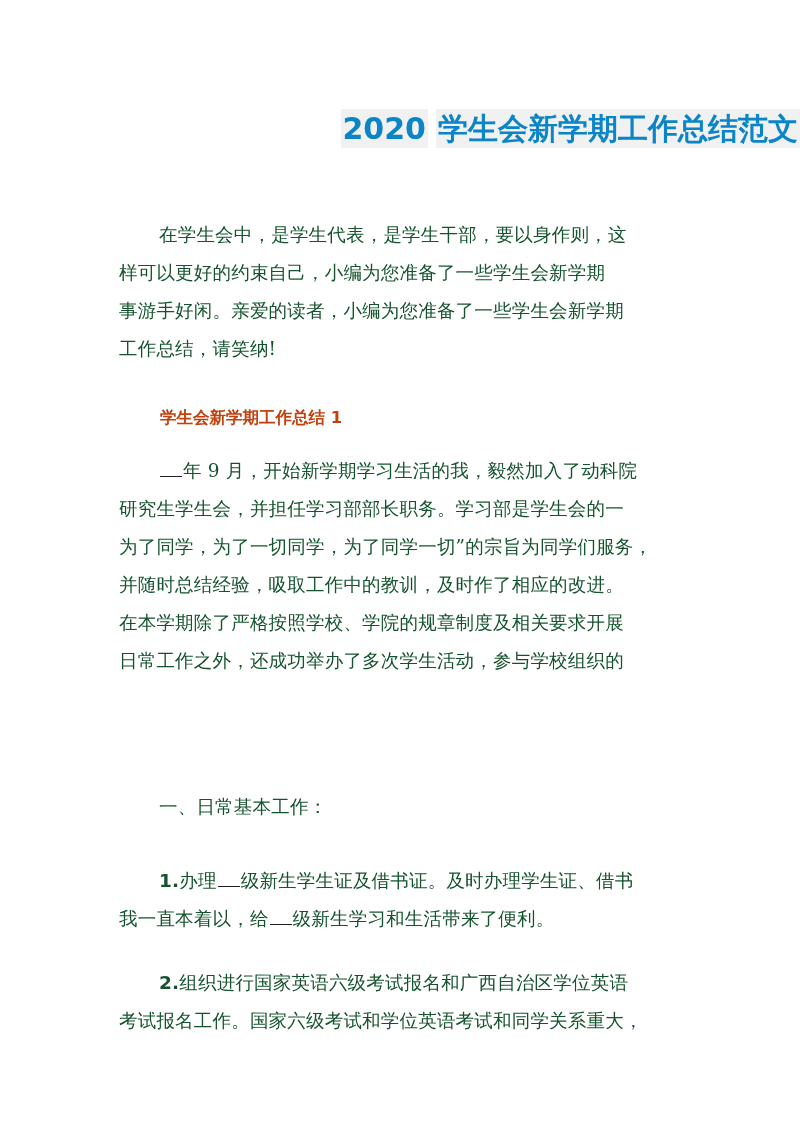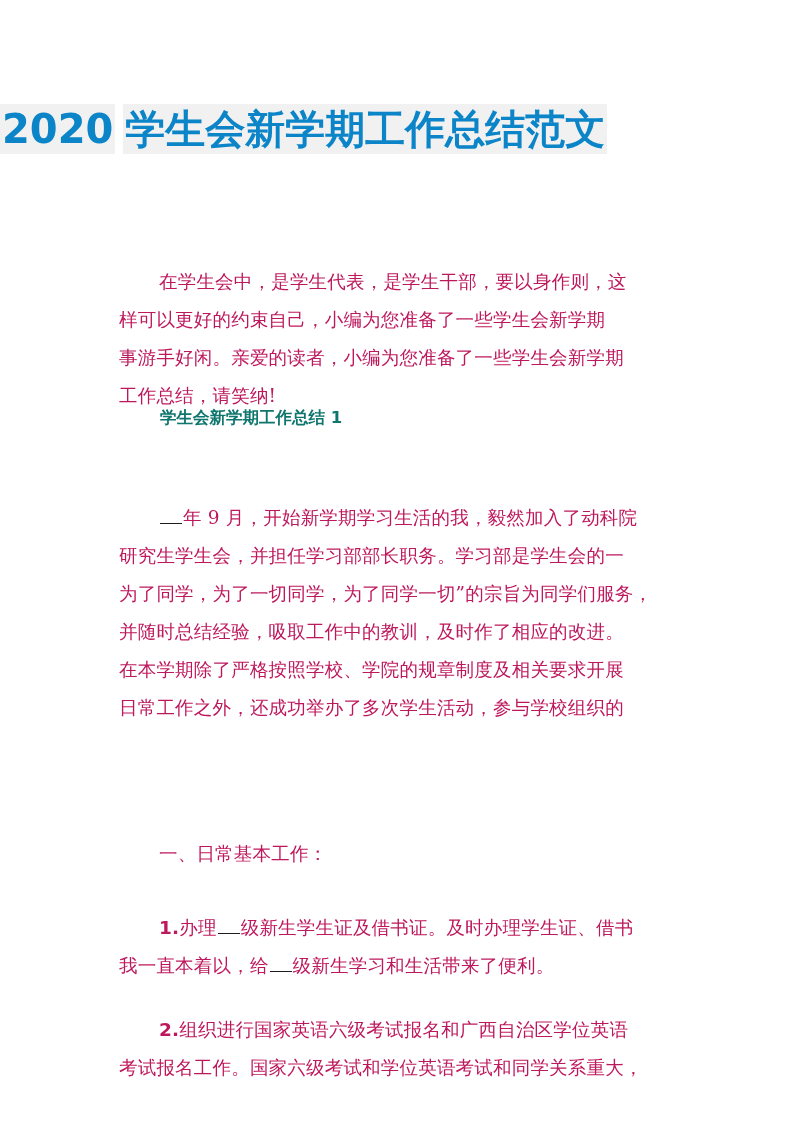--- a/index.html
+++ b/index.html
@@ -21,51 +21,50 @@
       top: 0;
       width: 800px;
       height: 1132px;
       background: #fff;
     }
     .title-wrap {
       position: absolute;
       top: 107px;
       left: 0;
       width: 800px;
-      text-align: left;
+      text-align: right;
       font-family: "DejaVu Sans", "Liberation Sans", sans-serif;
       font-weight: bold;
-      font-size: 40px;
+      font-size: 30px;
       line-height: 44px;
       color: #0b85c8;
     }
     .title-wrap .hl {
       background: #f1f1f1;
       padding: 2px 2px;
     }
     .title-wrap .gap {
       display: inline-block;
       width: 8px;
     }
     .body-text {
       position: absolute;
       left: 119px;
       width: 560px;
       font-size: 18.5px;
       letter-spacing: 0.2px;
-      color: #be185d;
-      margin-top: 47px;
+      color: #14532d;
     }
     .subhead {
       position: absolute;
       left: 160px;
       font-family: "DejaVu Sans", "Liberation Sans", sans-serif;
       font-weight: bold;
       font-size: 16.5px;
-      color: #0f766e;
+      color: #c2410c;
       line-height: 24px;
       text-align: right;
     }
     .line {
       display: block;
       white-space: nowrap;
       height: 38px;
       line-height: 38px;
     }
     .ind {

